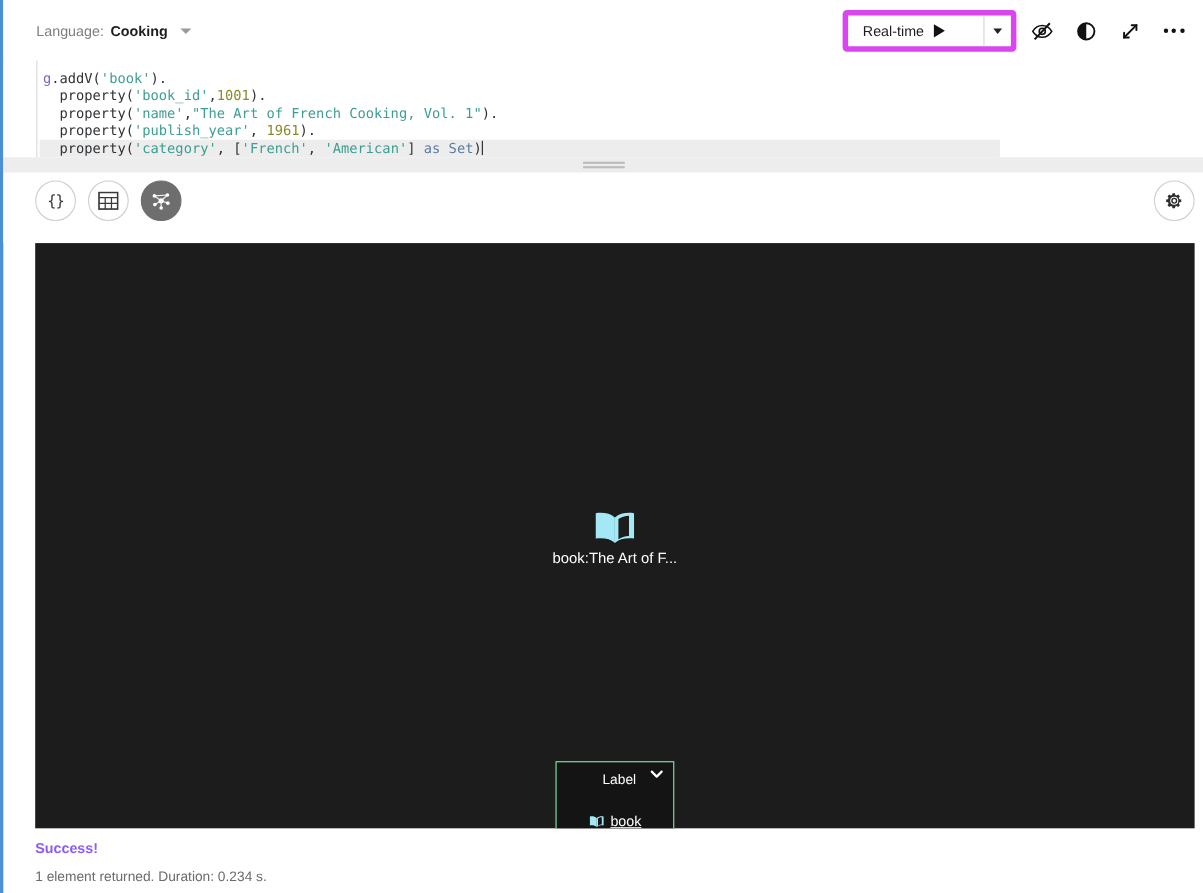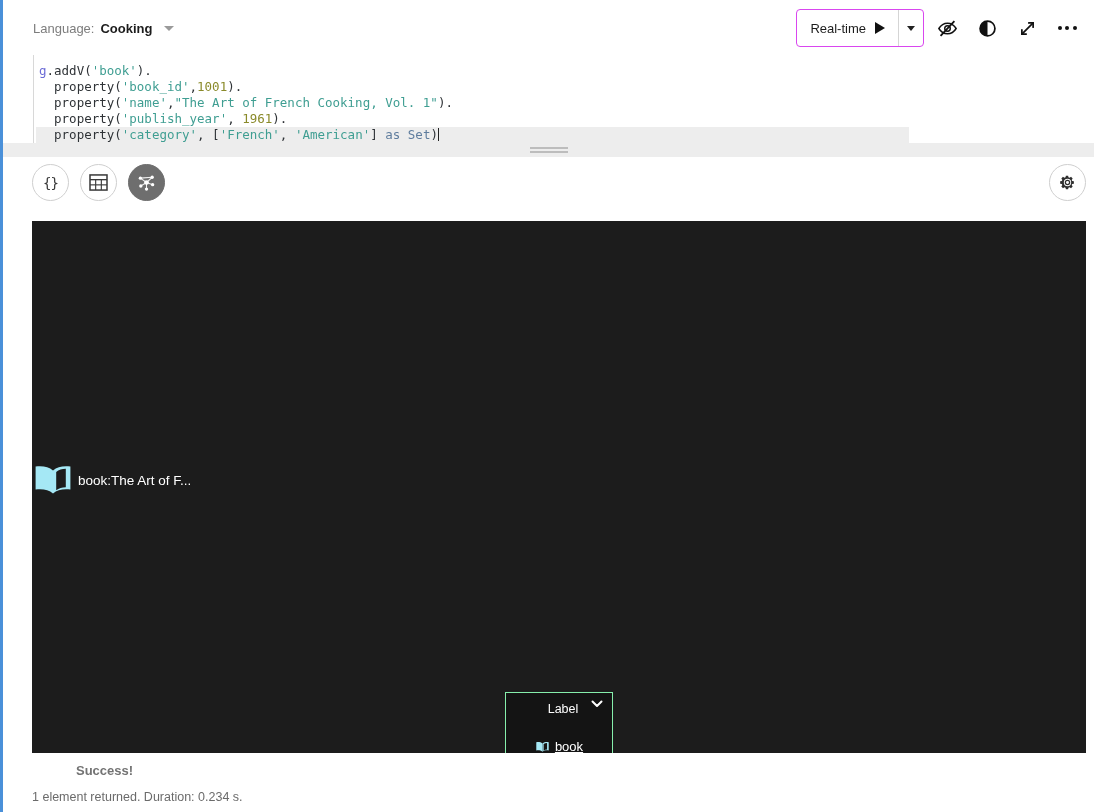--- a/index.html
+++ b/index.html
@@ -42,22 +42,22 @@
     border-top: 5px solid #9a9a9a;
   }
 
   .topright {
     position: absolute; right: 10px; top: 8px;
     display: flex; align-items: center; gap: 0;
     height: 40px;
   }
   .rt-group {
     display: flex; align-items: stretch;
-    border: 1px solid #d946ef; border-radius: 4px;
-    height: 38px; background: #fff; overflow: hidden;
+    border: 5px solid #d946ef; border-radius: 4px;
+    height: 38px; background: #fff; overflow: hidden; gap: 22px;
   }
   .rt-main {
     display: flex; align-items: center; gap: 9px;
     padding: 0 13px; font-size: 13px; color: #1c1c1c;
     cursor: pointer;
   }
   .rt-play {
     width: 0; height: 0;
     border-top: 6px solid transparent;
     border-bottom: 6px solid transparent;
@@ -154,21 +154,21 @@
   
   .canvas {
     position: absolute; left: 32px; top: 221px;
     width: 1054px; height: 532px;
     background: #1c1c1c;
     overflow: hidden;
   }
   .node {
     position: absolute; left: 0; right: 0;
     top: 243px;
-    display: flex; flex-direction: row; align-items: center;
+    display: flex; flex-direction: column; align-items: center;
     gap: 4px;
   }
   .node-label {
     color: #ffffff; font-size: 13.5px;
     font-family: "Liberation Sans", sans-serif;
   }
 
   .legend {
     position: absolute; left: 473px; top: 471px;
     width: 108px; min-height: 55px;
@@ -192,21 +192,21 @@
     display: flex; align-items: center; gap: 5px;
     margin-top: 23px; justify-content: center; text-decoration: underline;
   }
   .legend-row span { font-size: 13px; color: #ffffff; }
 
   
   .status {
     position: absolute; left: 32px; top: 763px;
   }
   .status-title {
-    font-size: 13px; font-weight: bold; color: #737373; margin-left: 44px;
+    font-size: 13px; font-weight: bold; color: #8b5cf6;
   }
   .status-sub {
     margin-top: 12px; font-size: 12.5px; color: #6b6b6b;
   }
 </style>
 </head>
 <body>
 
 <div id="app">
 

